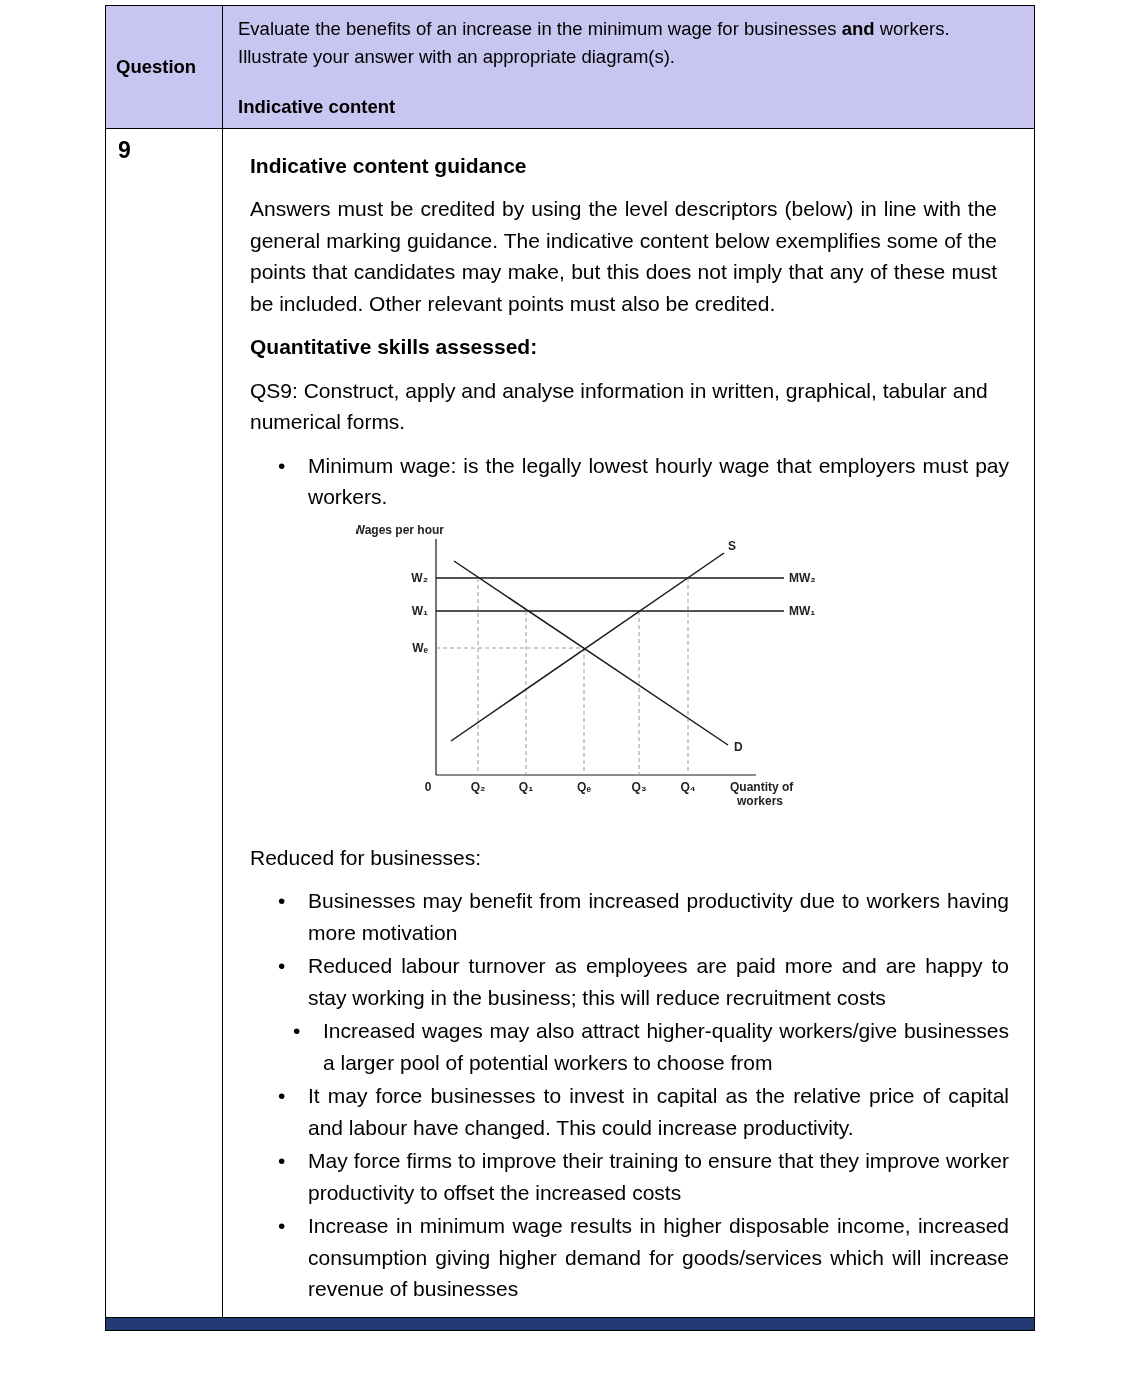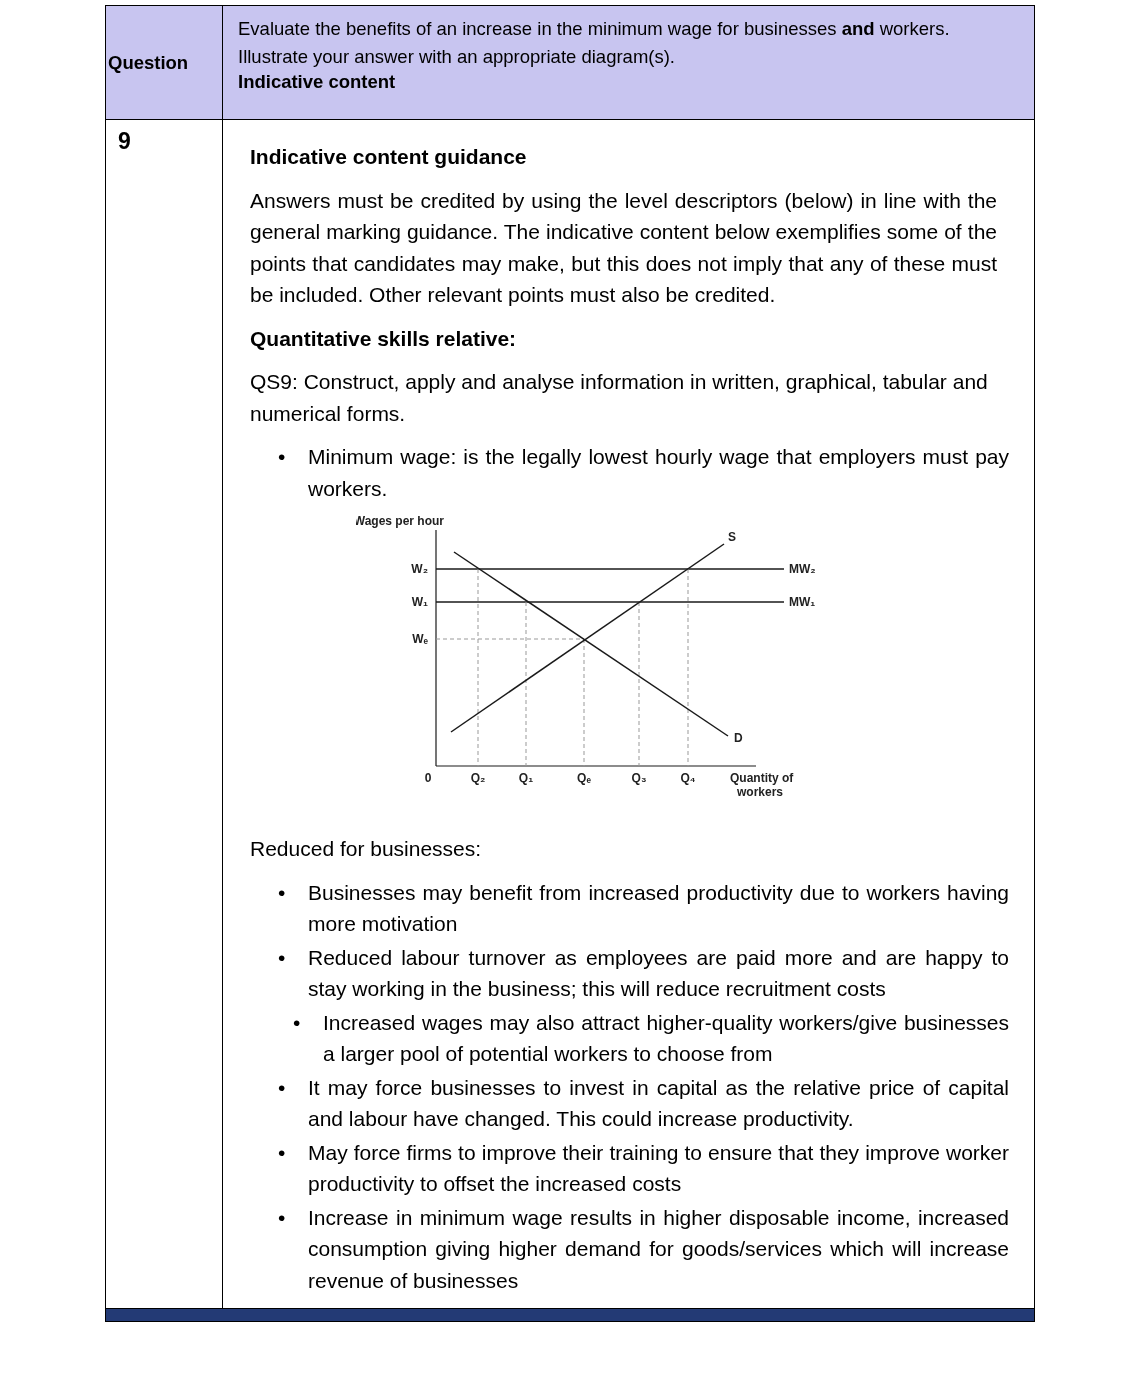--- a/index.html
+++ b/index.html
@@ -9,25 +9,25 @@
   .page { position:relative; width:1138px; height:1391px; background:#ffffff; overflow:hidden; }
 
   .doc-table { position:absolute; left:105px; top:5px; width:930px; border:1px solid #000; }
 
   .row { display:flex; border-bottom:1px solid #000; }
   .cell-left  { width:117px; flex-shrink:0; border-right:1px solid #000; }
   .cell-right { flex:1; min-width:0; }
 
   
   .header-row { background:#c8c5f0; min-height:114px; font-size:18.5px; }
-  .header-row .cell-left { display:flex; align-items:center; padding:8px 2px; font-weight:700; }
+  .header-row .cell-left { display:flex; align-items:center; padding:8px 10px; font-weight:700; }
   .header-row .cell-right { padding:9px 40px 10px 15px; }
   .q-text { line-height:1.5; max-width:745px; white-space:pre-wrap; }
   .q-text b { font-weight:700; }
-  .ind-label { font-weight:700; margin-top:0; }
+  .ind-label { font-weight:700; margin-top:25px; }
 
   
   .answer-row { background:#ffffff; }
   .qnum-cell { padding:8px 0 0 12px; }
   .qnum { font-size:23px; font-weight:700; }
   .content { padding:9px 25px 10px 15px; font-size:21px; line-height:1.5; }
   .content p { margin:12px; }
   .h-bold { font-weight:700; }
   .justify { text-align:justify; }
   .mb-gap { margin-bottom:31px; }
@@ -67,21 +67,21 @@
 
     <div class="row answer-row">
       <div class="cell-left qnum-cell">
         <span class="qnum">9</span>
       </div>
       <div class="cell-right content">
 
         <p class="h-bold">Indicative content guidance</p>
         <p class="justify mb-gap">Answers must be credited by using the level descriptors (below) in line with the general marking guidance. The indicative content below exemplifies some of the points that candidates may make, but this does not imply that any of these must be included. Other relevant points must also be credited.</p>
 
-        <p class="h-bold">Quantitative skills relative:</p>
+        <p class="h-bold">Quantitative skills assessed:</p>
         <p class="mb-gap">QS9: Construct, apply and analyse information in written, graphical, tabular and numerical forms.</p>
 
         <div class="li def-li">
           <span class="bullet">•</span>
           <span class="li-text">Minimum wage: is the legally lowest hourly wage that employers must pay workers.</span>
         </div>
 
         <div class="diagram">
           <svg width="470" height="295" viewBox="0 0 470 295">
 

